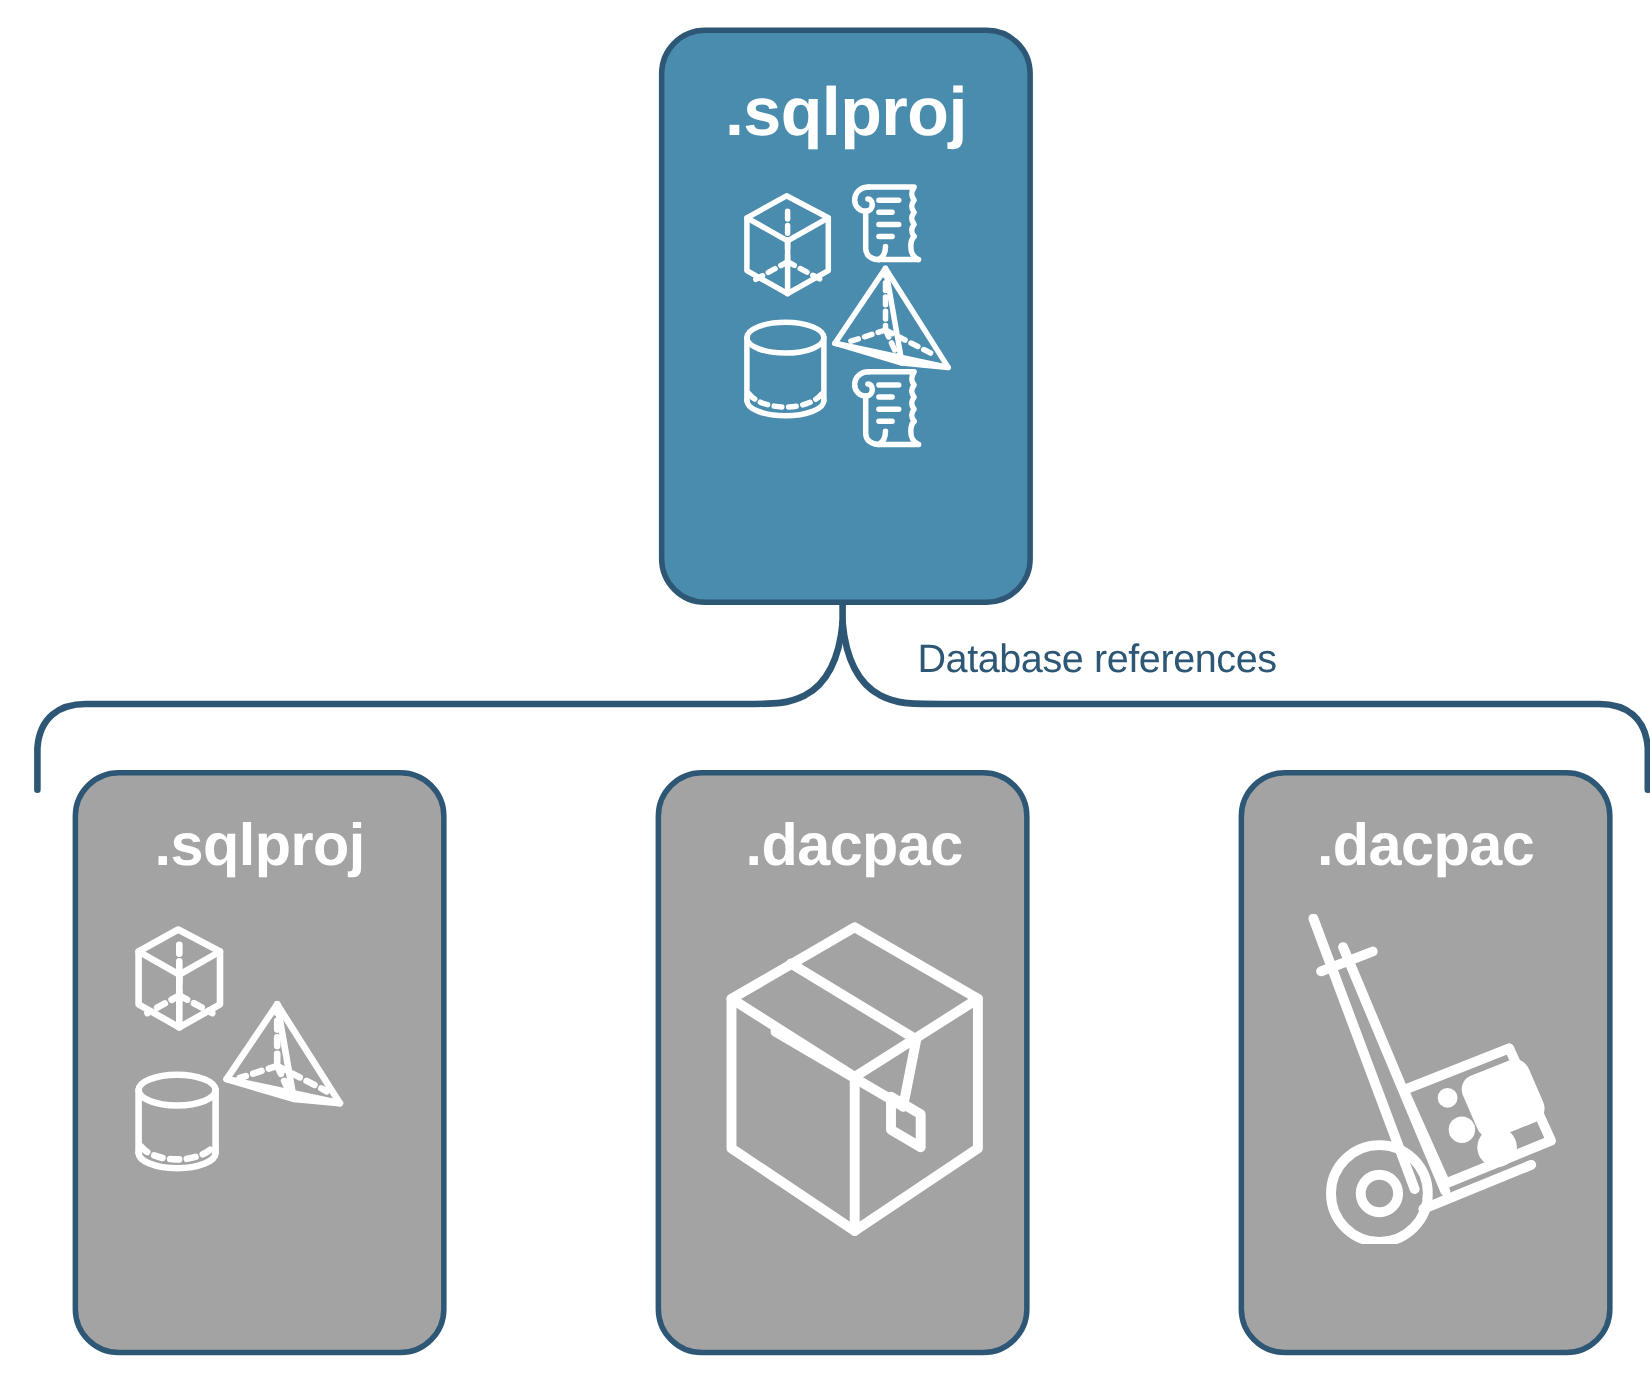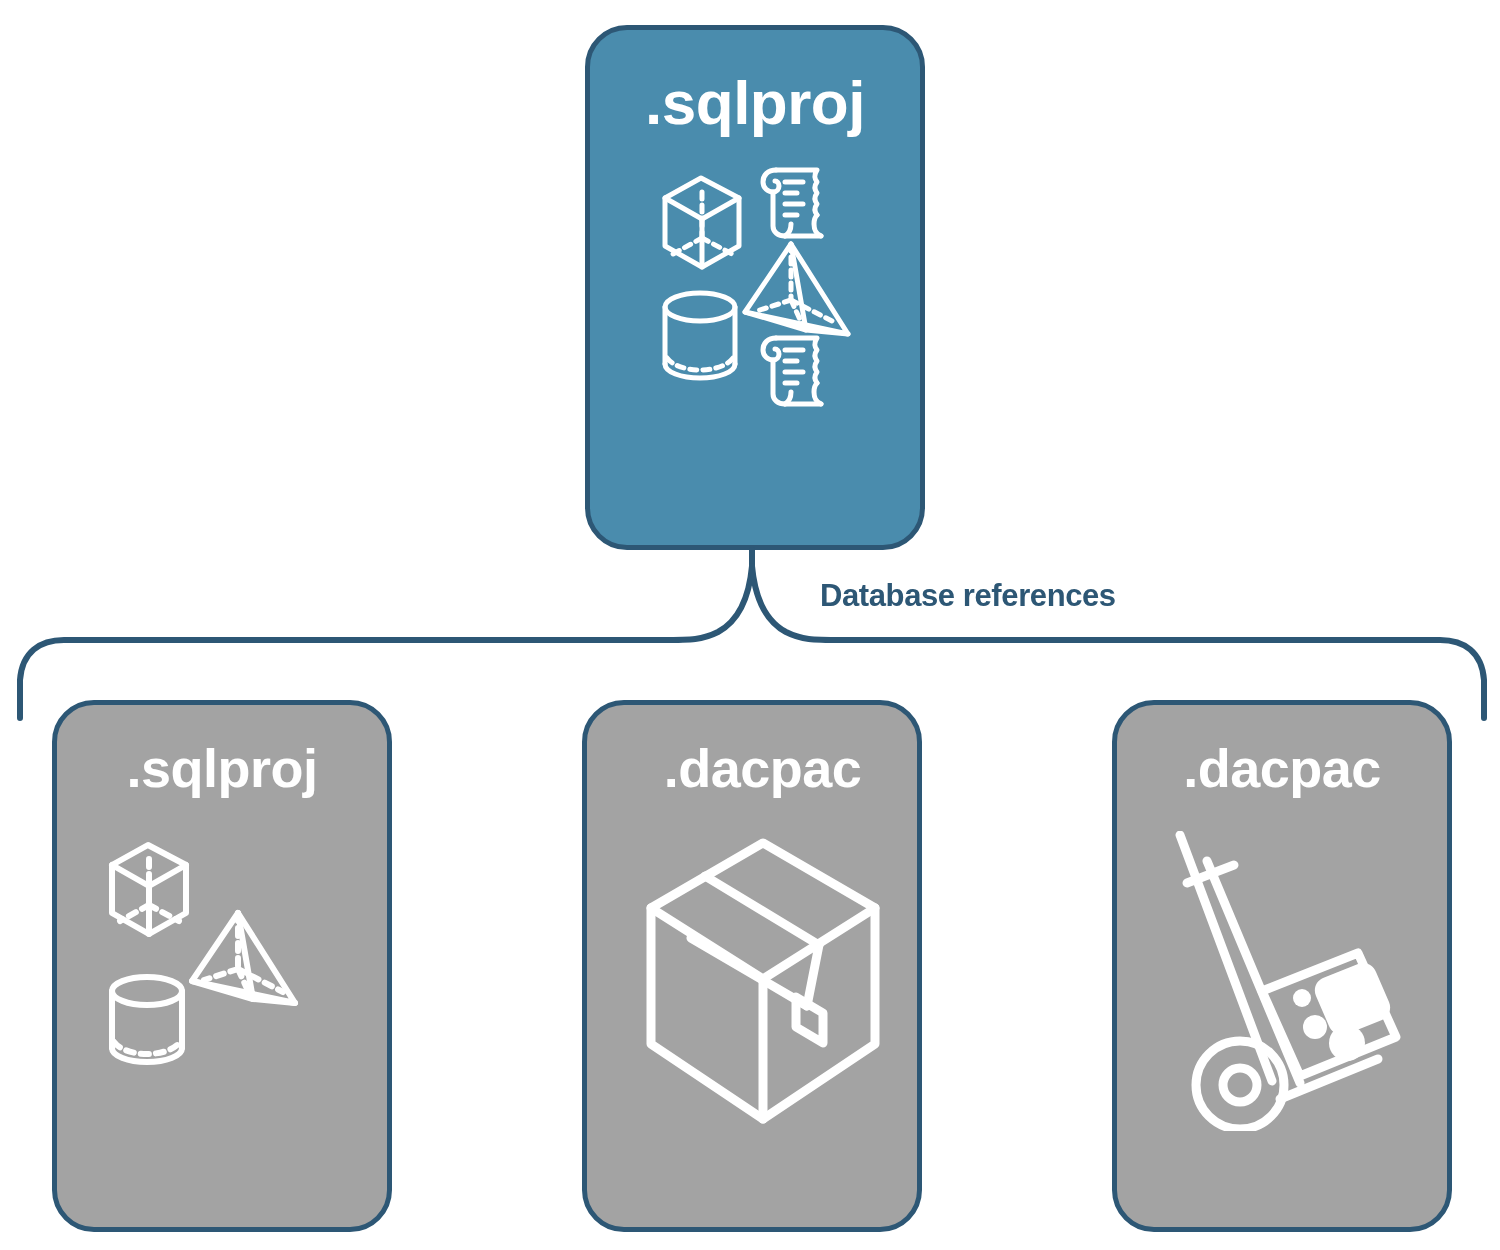--- a/index.html
+++ b/index.html
@@ -10,21 +10,21 @@
   body {
     width: 1500px;
     height: 1250px;
     position: relative;
     overflow: hidden;
     font-family: "Liberation Sans", sans-serif;
   }
 
   #canvas {
     position: absolute;
-    left: 2px; top: 0;
+    left: 16px; top: 0;
     width: 1324px;
     height: 1250px;
   }
 
   .node {
     position: absolute;
     box-sizing: border-box;
     border: 5px solid #2D5775;
     border-radius: 42px;
     display: flex;
@@ -89,22 +89,22 @@
     width: 1500px;
     height: 200px;
     pointer-events: none;
   }
 
   
   #brace-label {
     position: absolute;
     left: 818px;
     top: 578px;
-    font-size: 31px;
-    font-weight: bold;
+    font-size: 36px;
+    font-weight: normal;
     color: #2D5775;
     letter-spacing: -0.4px;
     white-space: nowrap;
     user-select: none;
   }
 </style>
 </head>
 <body>
 
 <div id="canvas">

